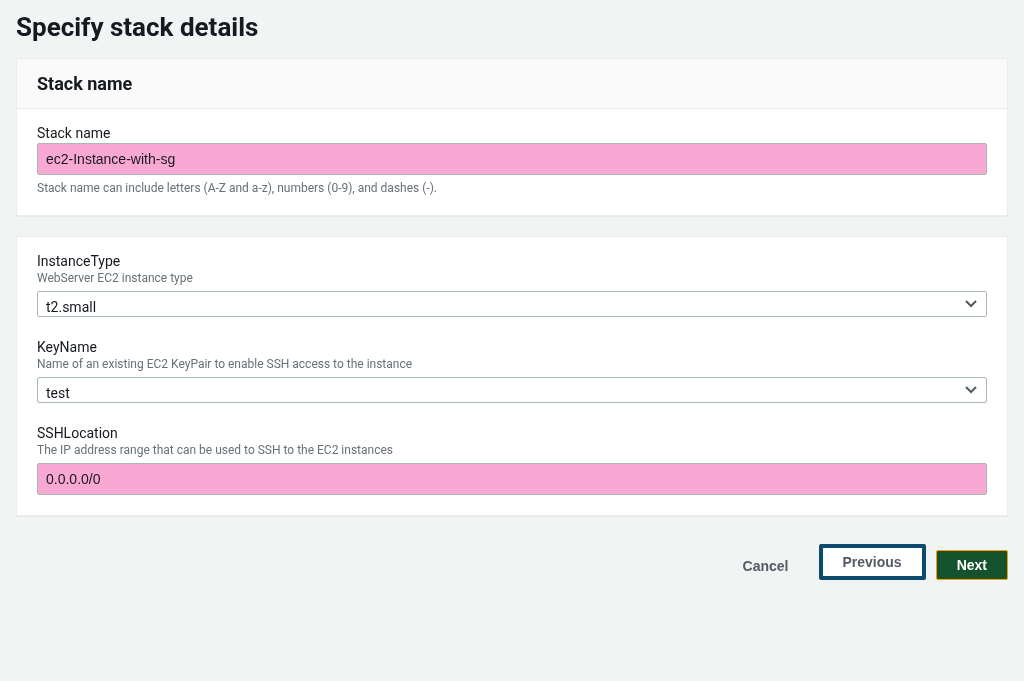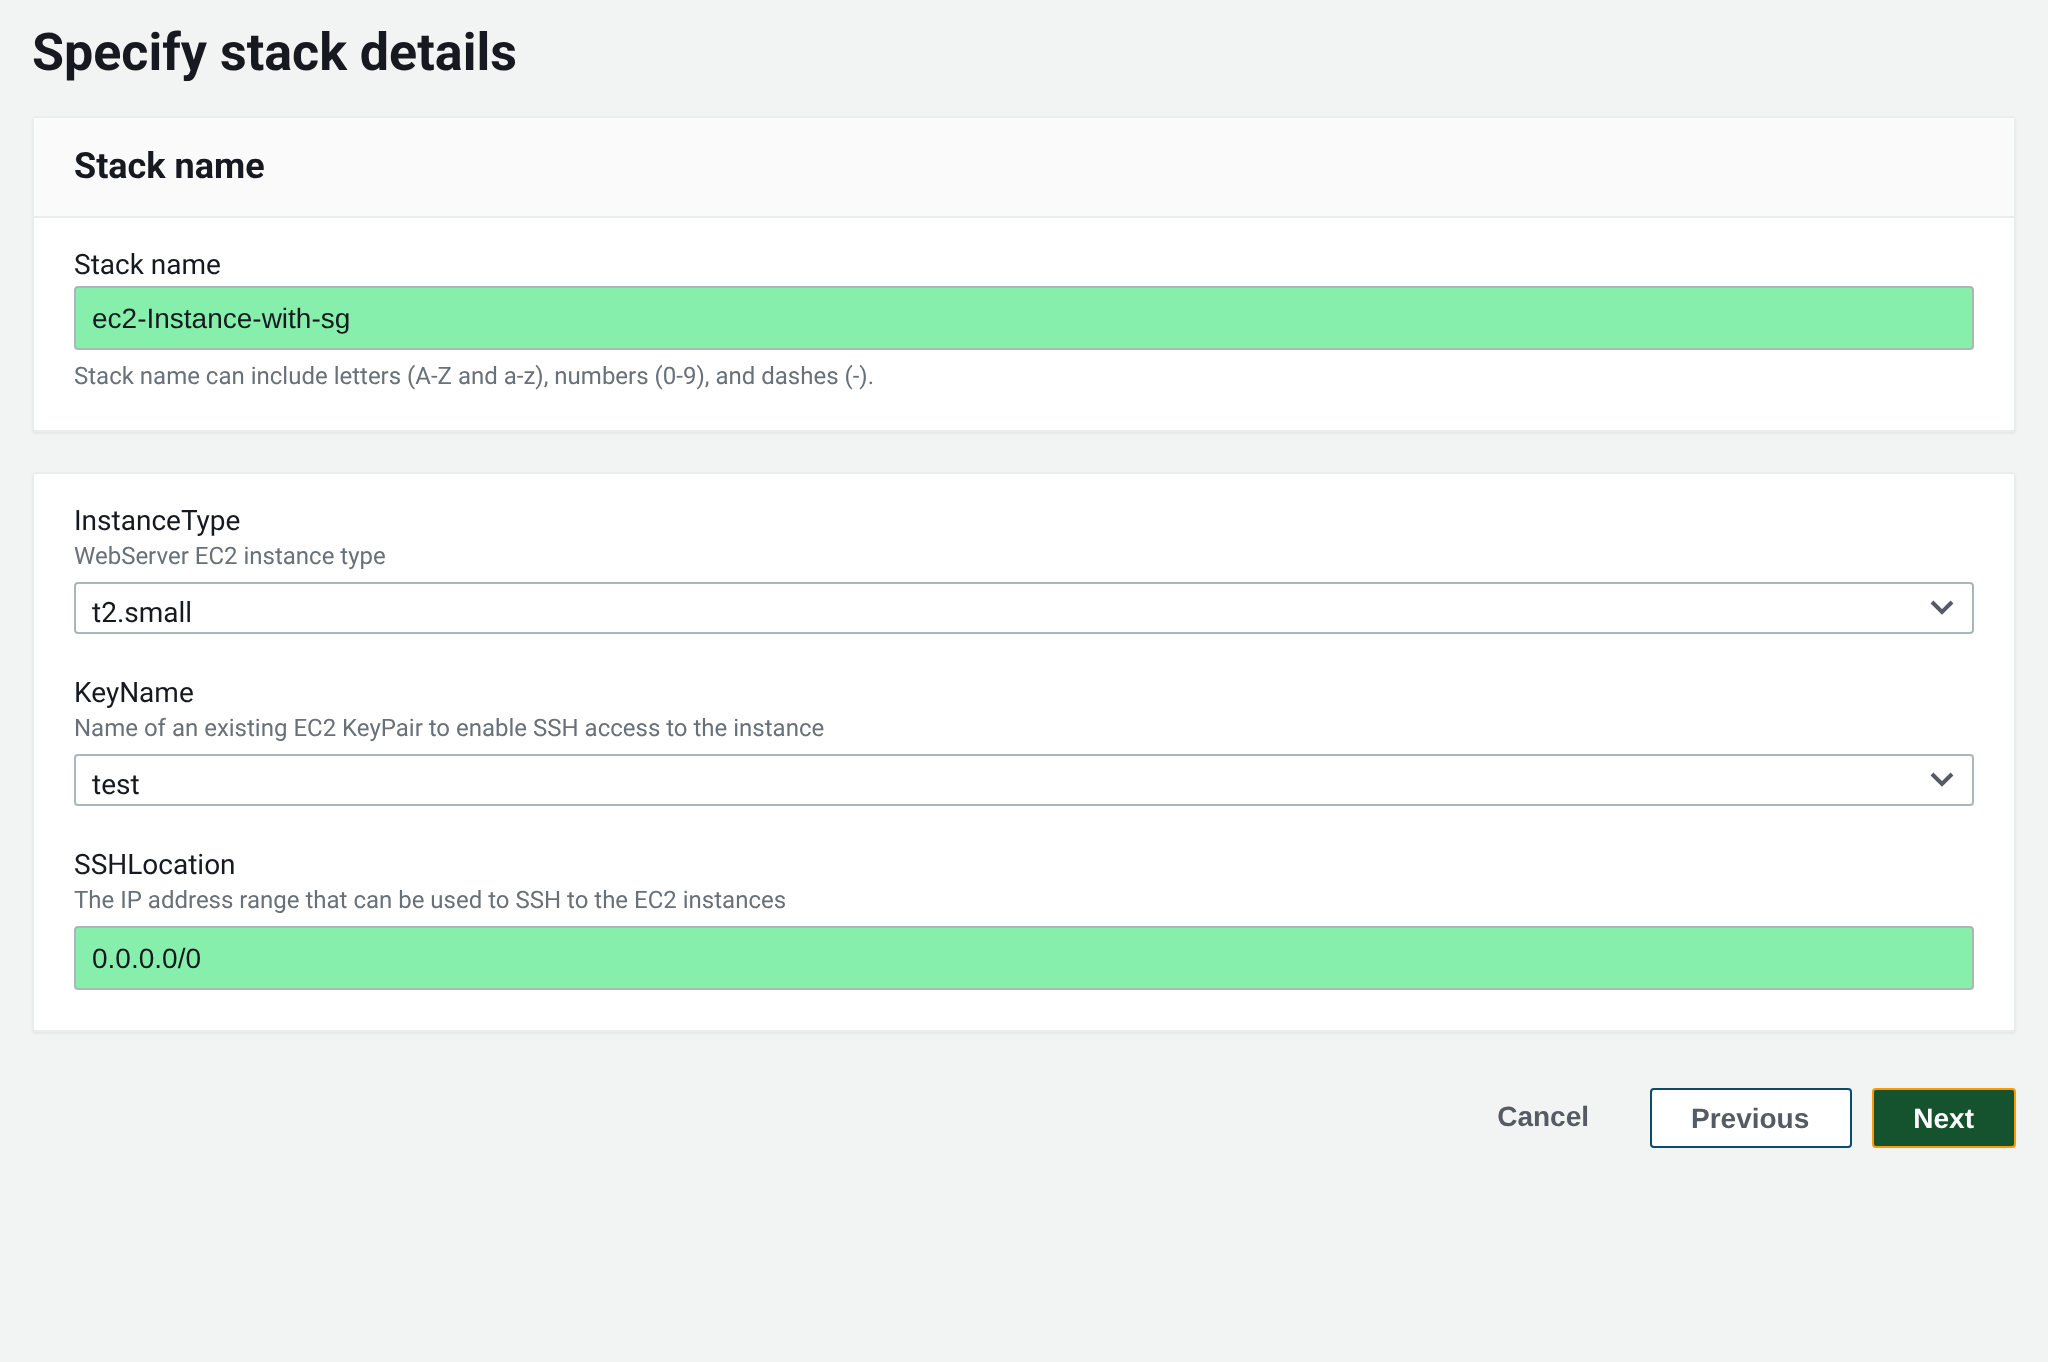--- a/index.html
+++ b/index.html
@@ -66,21 +66,21 @@
     color: #687078;
     margin: 6px 0 0 0;
   }
   input[type="text"].text-input {
     width: 100%;
     font-size: 14px;
     padding: 6px 8px;
     border: 1px solid #aab7b8;
     border-radius: 2px;
     color: #16191f;
-    background: #86efac;
+    background: #f9a8d4;
     height: 32px;
   }
   .select-wrap {
     position: relative;
     width: 100%;
   }
   .select-wrap .select-display {
     width: 100%;
     font-size: 14px;
     padding: 6px 28px 6px 8px;
@@ -98,41 +98,41 @@
     right: 10px;
     top: 50%;
     transform: translateY(-50%);
     pointer-events: none;
     color: #545b64;
   }
   .caret svg { display: block; }
   .footer-actions {
     display: flex;
     justify-content: flex-end;
-    align-items: flex-start;
+    align-items: flex-end;
     gap: 10px;
     padding: 8px 0 4px 0;
   }
   .btn {
     font-size: 14px;
     padding: 6px 20px;
     border-radius: 2px;
     cursor: pointer;
     font-weight: 700;
     border: 1px solid transparent;
     background: transparent;
   }
   .btn-link {
     color: #545b64;
     border: none;
     background: transparent;
   }
   .btn-normal {
     color: #545b64;
-    border: 1px solid #0c4a6e;
+    border: 4px solid #0c4a6e;
     background: #ffffff;
   }
   .btn-primary {
     color: #ffffff;
     background: #14532d;
     border: 1px solid #ff9900;
   }
 </style>
 </head>
 <body>

